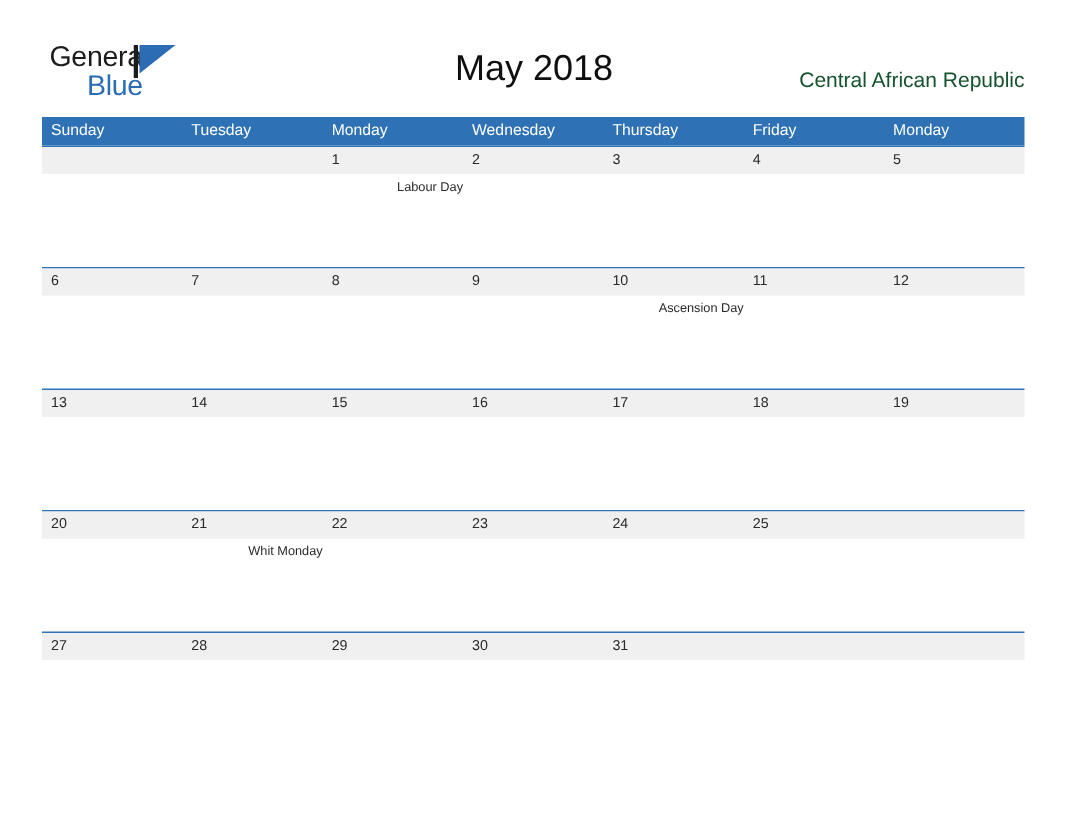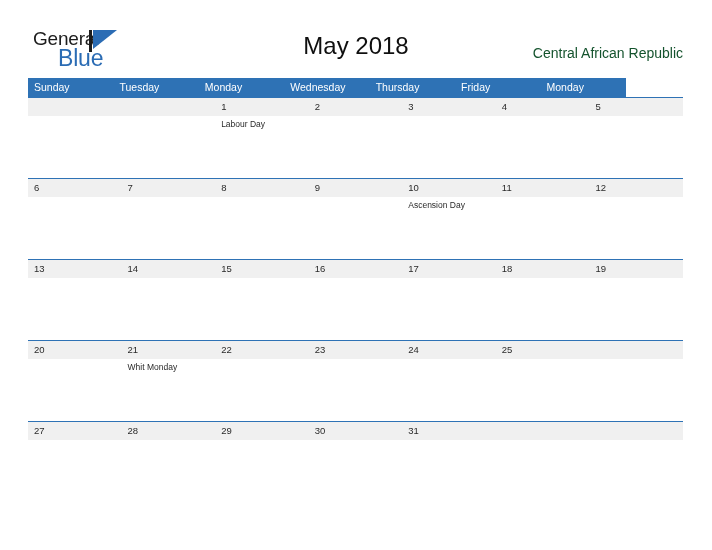--- a/index.html
+++ b/index.html
@@ -44,21 +44,21 @@
     font-size: 19px;
     line-height: 22px;
     color: #1c1c1c;
     letter-spacing: -0.2px;
     font-family: "Liberation Sans", sans-serif;
   }
   .logo-blue {
     position: absolute;
     left: 25px;
     top: 19px;
-    font-size: 23px;
+    font-size: 19px;
     line-height: 22px;
     color: #2b6cb4;
     letter-spacing: -0.2px;
     font-family: "Liberation Sans", sans-serif;
   }
   .logo-mark {
     position: absolute;
     left: 56px;
     top: 2px;
     width: 30px;
@@ -91,21 +91,21 @@
   
   .calendar {
     position: absolute;
     left: 28px;
     top: 78px;
     width: 655px;
   }
 
   .dow-row {
     display: flex;
-    width: 598px;
+    width: 655px;
     height: 19px;
     background: #2e72b5;
   }
   .dow-cell {
     width: 93.571428px;
     box-sizing: border-box;
     padding-left: 6px;
     color: #ffffff;
     font-size: 10.5px;
     line-height: 19px;
@@ -152,20 +152,21 @@
     height: 18px;
     line-height: 18px;
     font-size: 9.5px;
     color: #2a2a2a;
     font-family: "Liberation Sans", sans-serif;
   }
   .day-events {
     position: relative;
     display: block;
     padding-top: 3px;
+    text-align: right;
   }
   .day-event {
     display: block;
     font-size: 8.5px;
     line-height: 11px;
     color: #2a2a2a;
     font-family: "Liberation Sans", sans-serif;
     white-space: nowrap;
   }
 </style>

